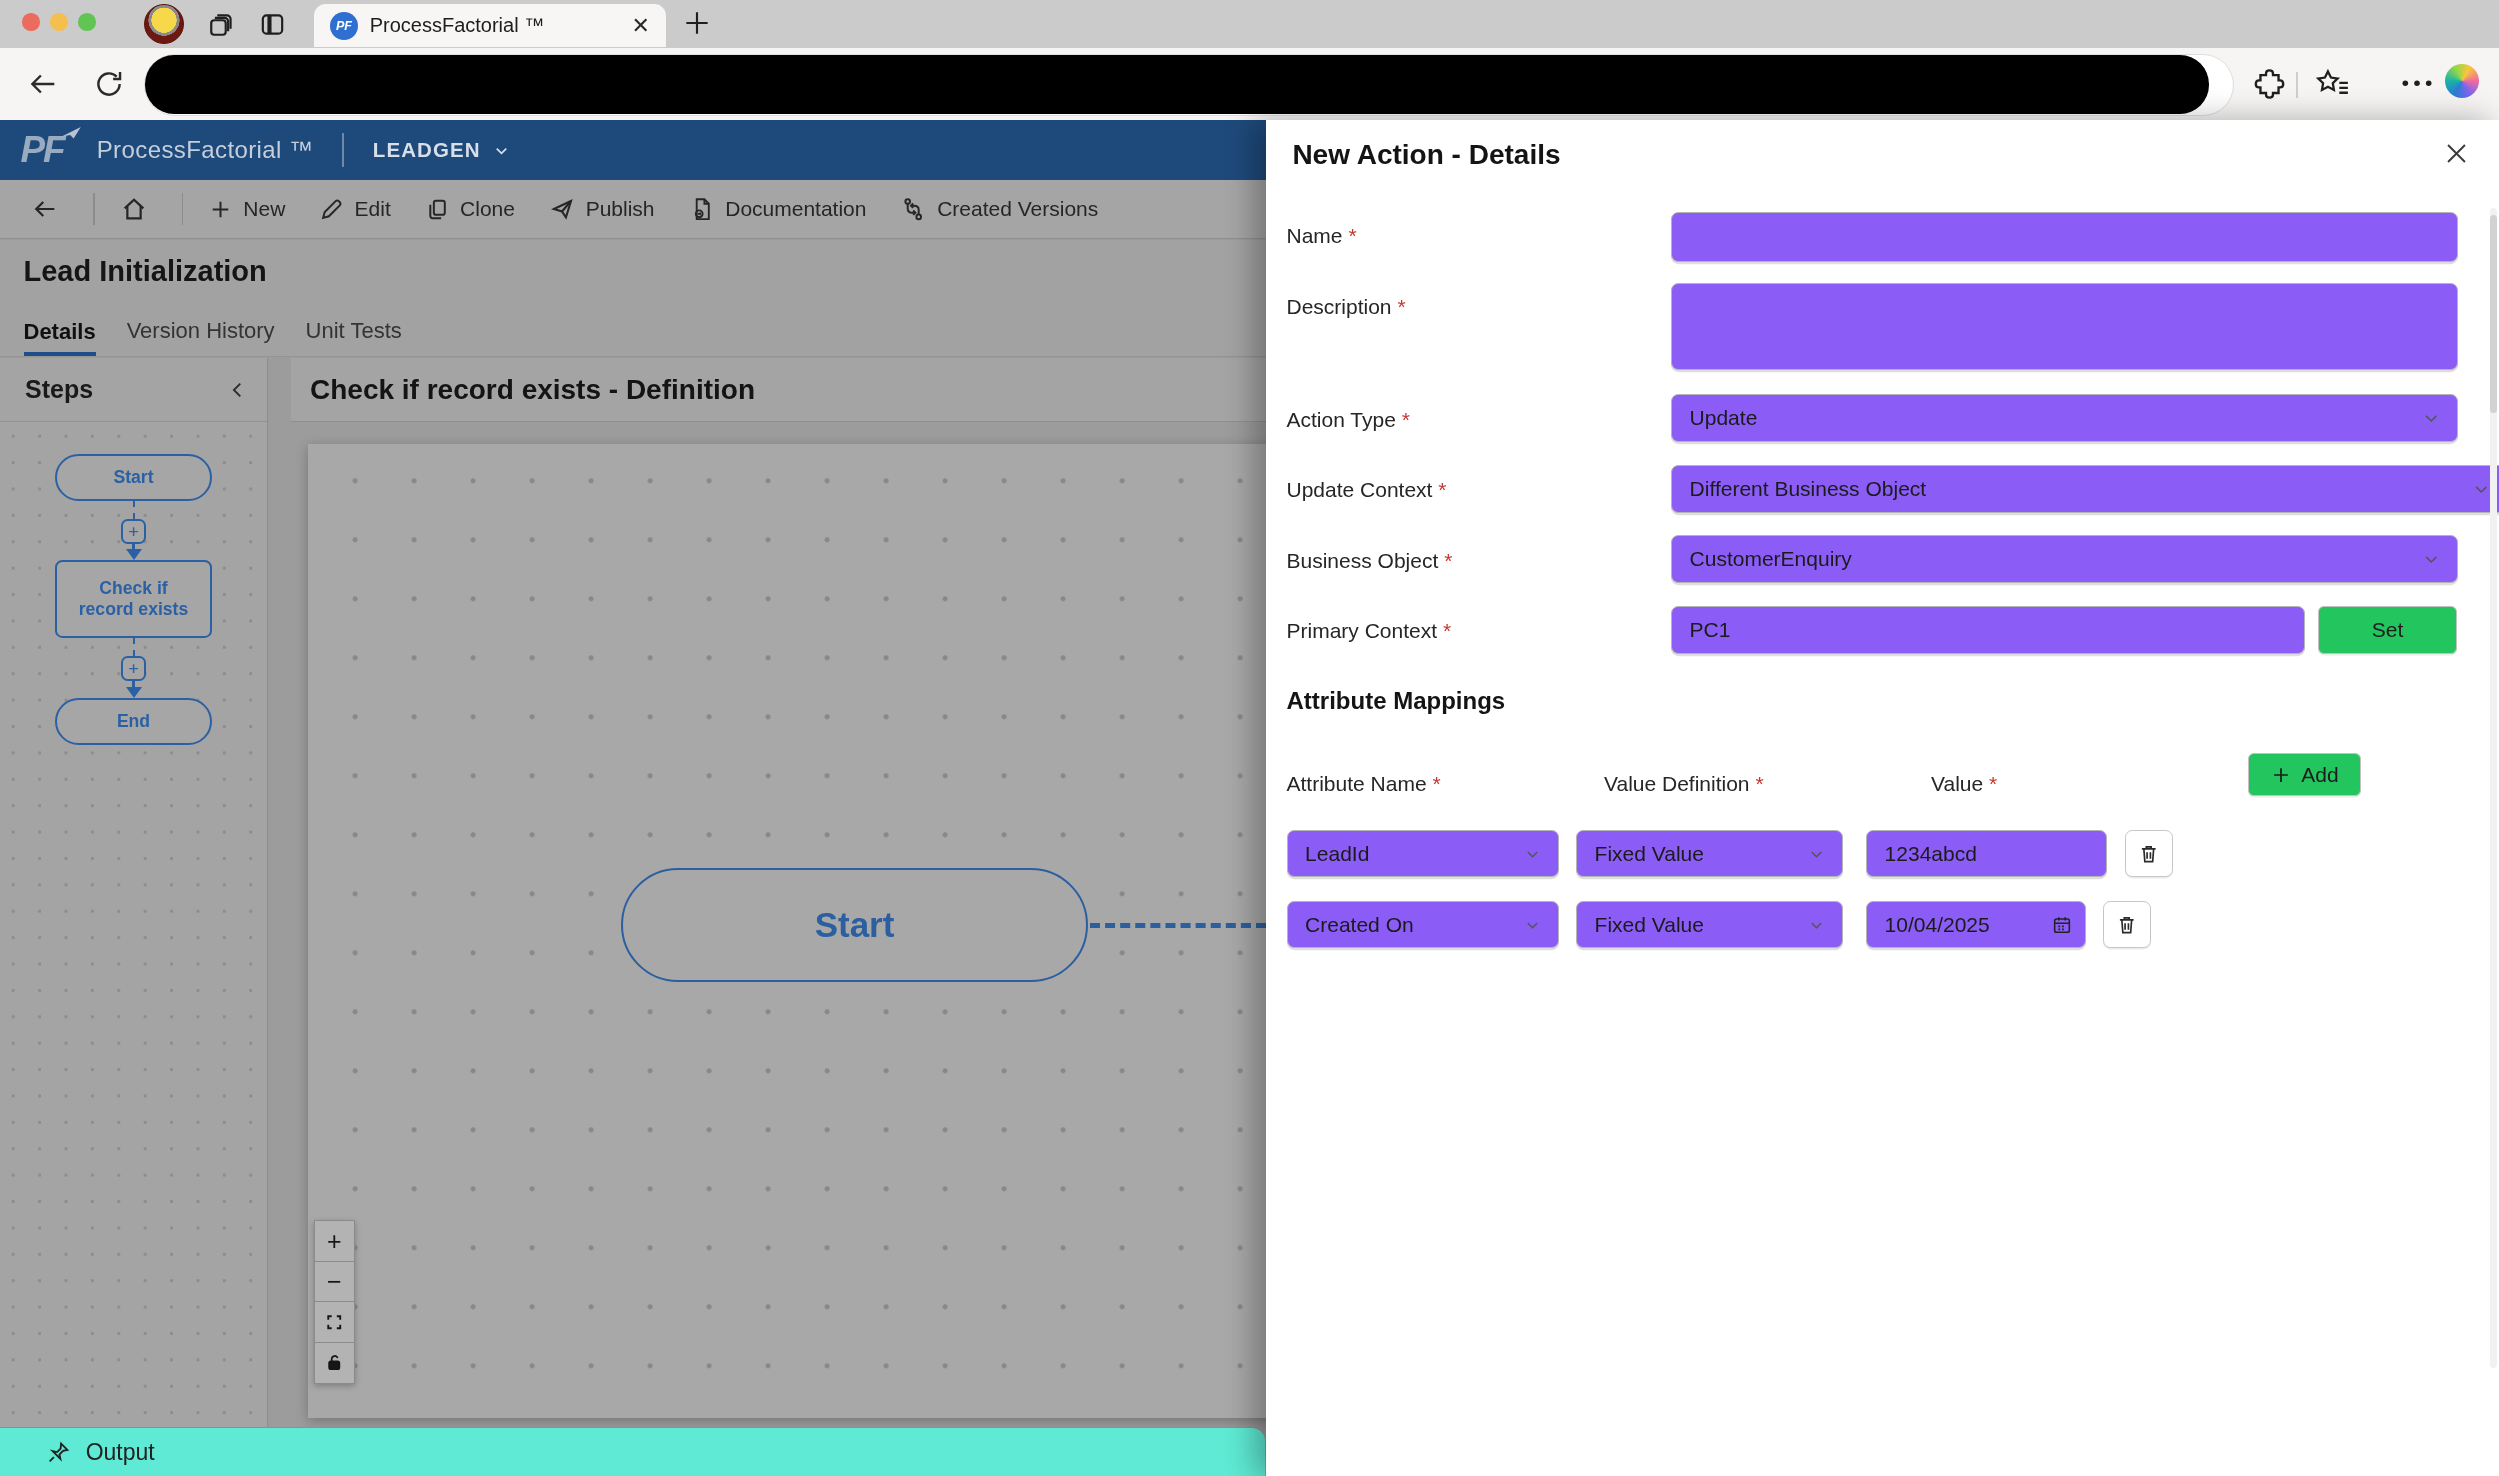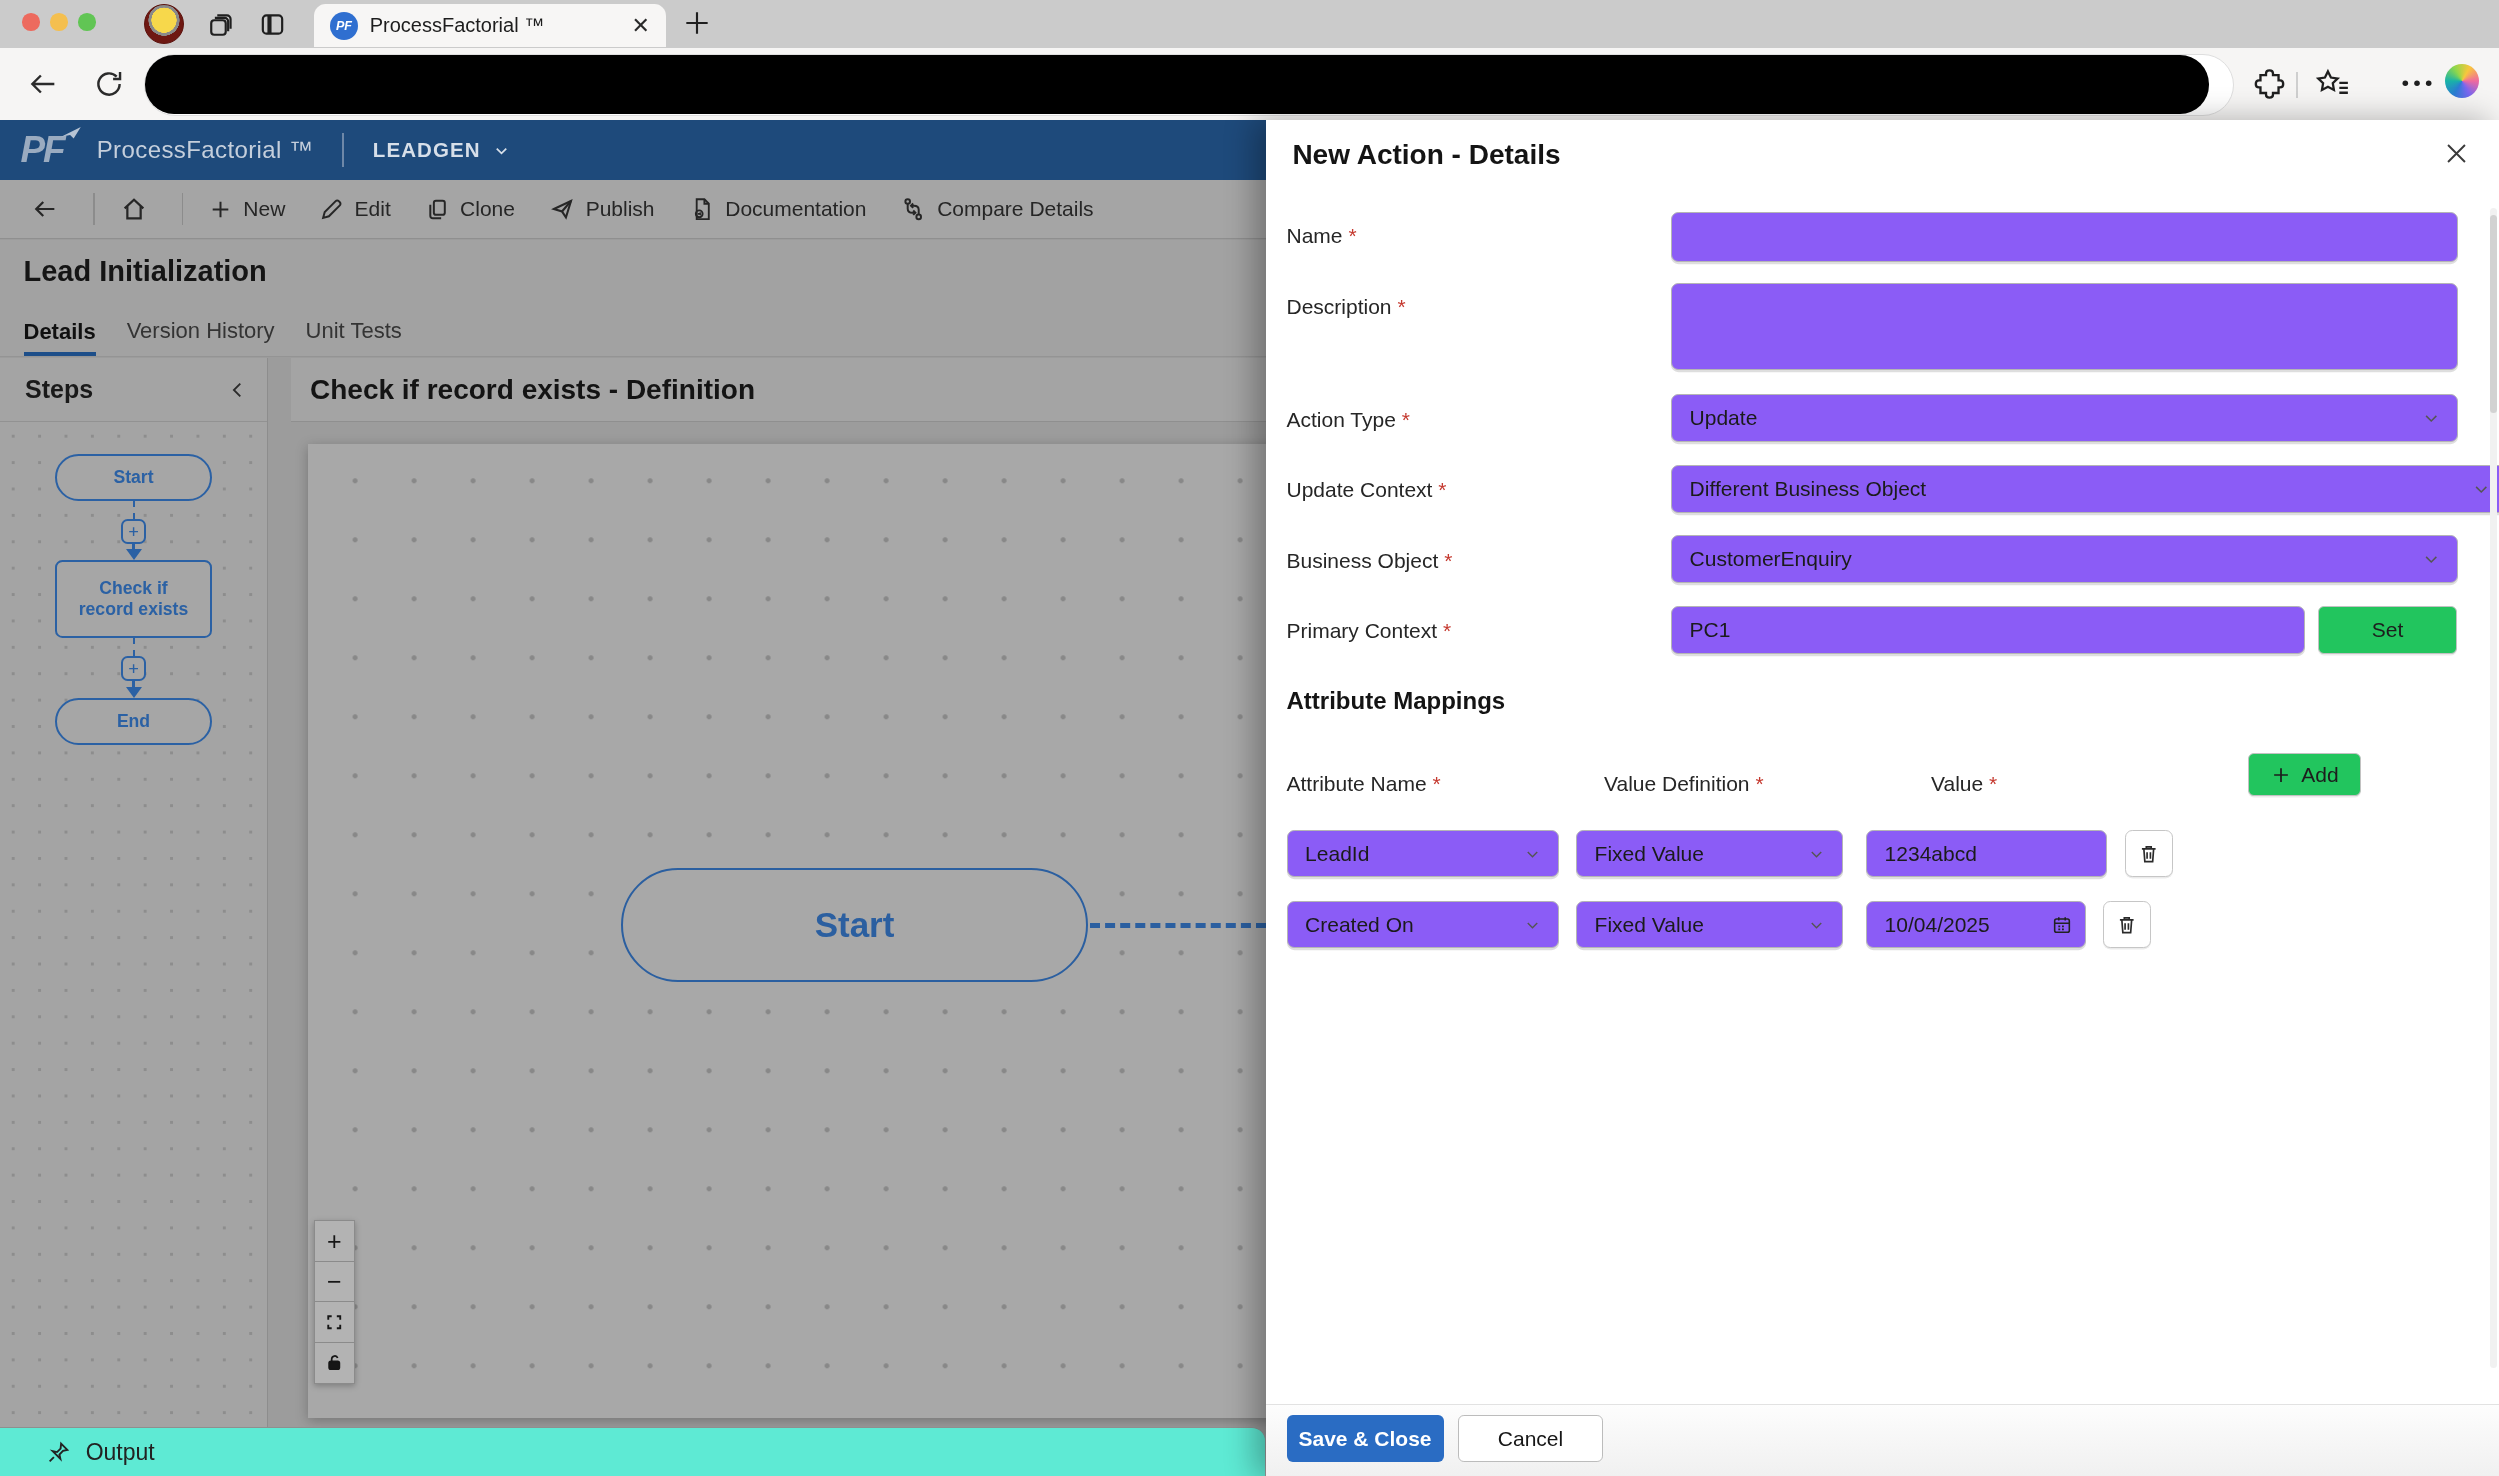--- a/index.html
+++ b/index.html
@@ -273,21 +273,21 @@
           </svg>
         <span>Documentation</span>
       </span>
       <span class="tbtn">
         <svg width="26.4" height="26.4" viewBox="0 0 24 24" fill="none" stroke="currentColor" stroke-width="1.8">
             <circle cx="7" cy="5" r="2.1"></circle>
             <circle cx="17" cy="19" r="2.1"></circle>
             <path d="M7 7.3v4.2c0 2.6 1.8 3.7 4.4 3.7h1.8M17 16.7v-4.2c0-2.6-1.8-3.7-4.4-3.7h-1.8"></path>
             <path d="M12 13.2l2 2-2 2M12 10.8l-2-2 2-2"></path>
           </svg>
-        <span>Compare Details</span>
+        <span>Created Versions</span>
       </span>
     </div>
 
     <div class="titlebar">
       <span>Lead Initialization</span>
     </div>
 
     <div class="tabsbar">
       <span class="ptab active">Details</span>
       <span class="ptab">Version History</span>
@@ -505,20 +505,16 @@
     <div class="iconbtn" style="left:837px;top:781px">
       <svg width="23.5" height="23.5" viewBox="0 0 24 24" fill="none" stroke="currentColor" stroke-width="1.7">
           <path d="M5 7h14M9.5 7V5h5v2M7 7l1 13h8l1-13M10.3 10.5v6.5M13.7 10.5v6.5"></path>
         </svg>
     </div>
 
     <div class="pscroll">
         <div class="pthumb"></div>
       </div>
 
-    <div class="panelfoot">
-      <div class="btn savebtn">Save &amp; Close</div>
-      <div class="btn cancelbtn">Cancel</div>
-    </div>
   </div>
 
 </div>
 
 
 </body></html>

